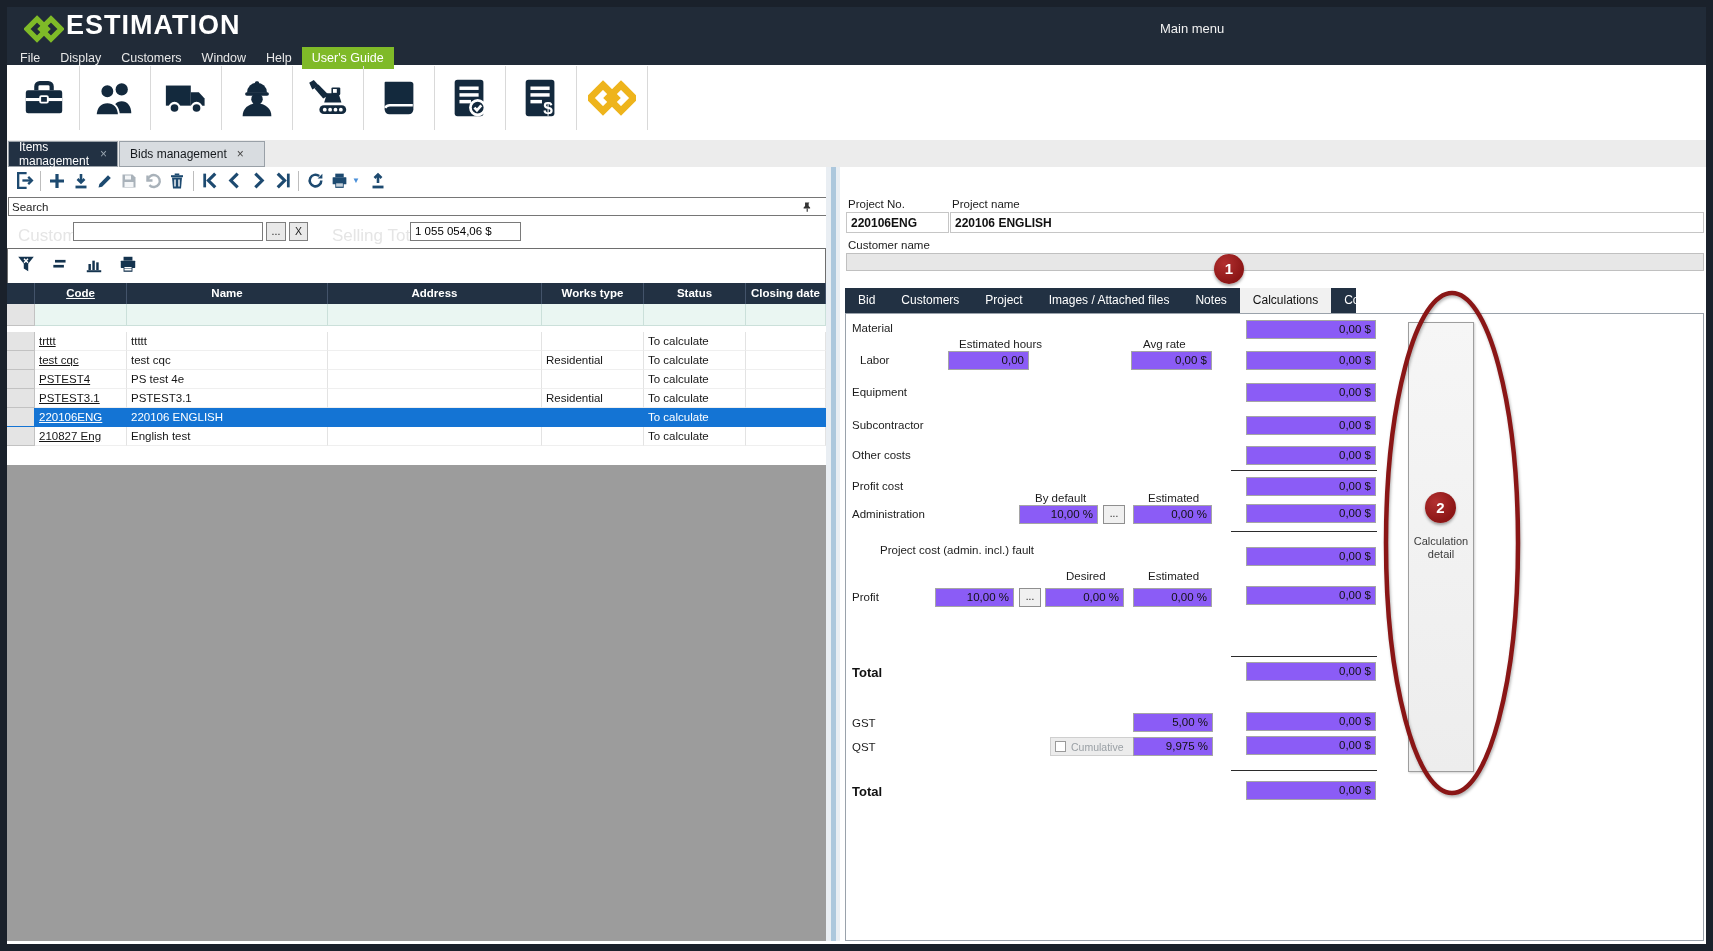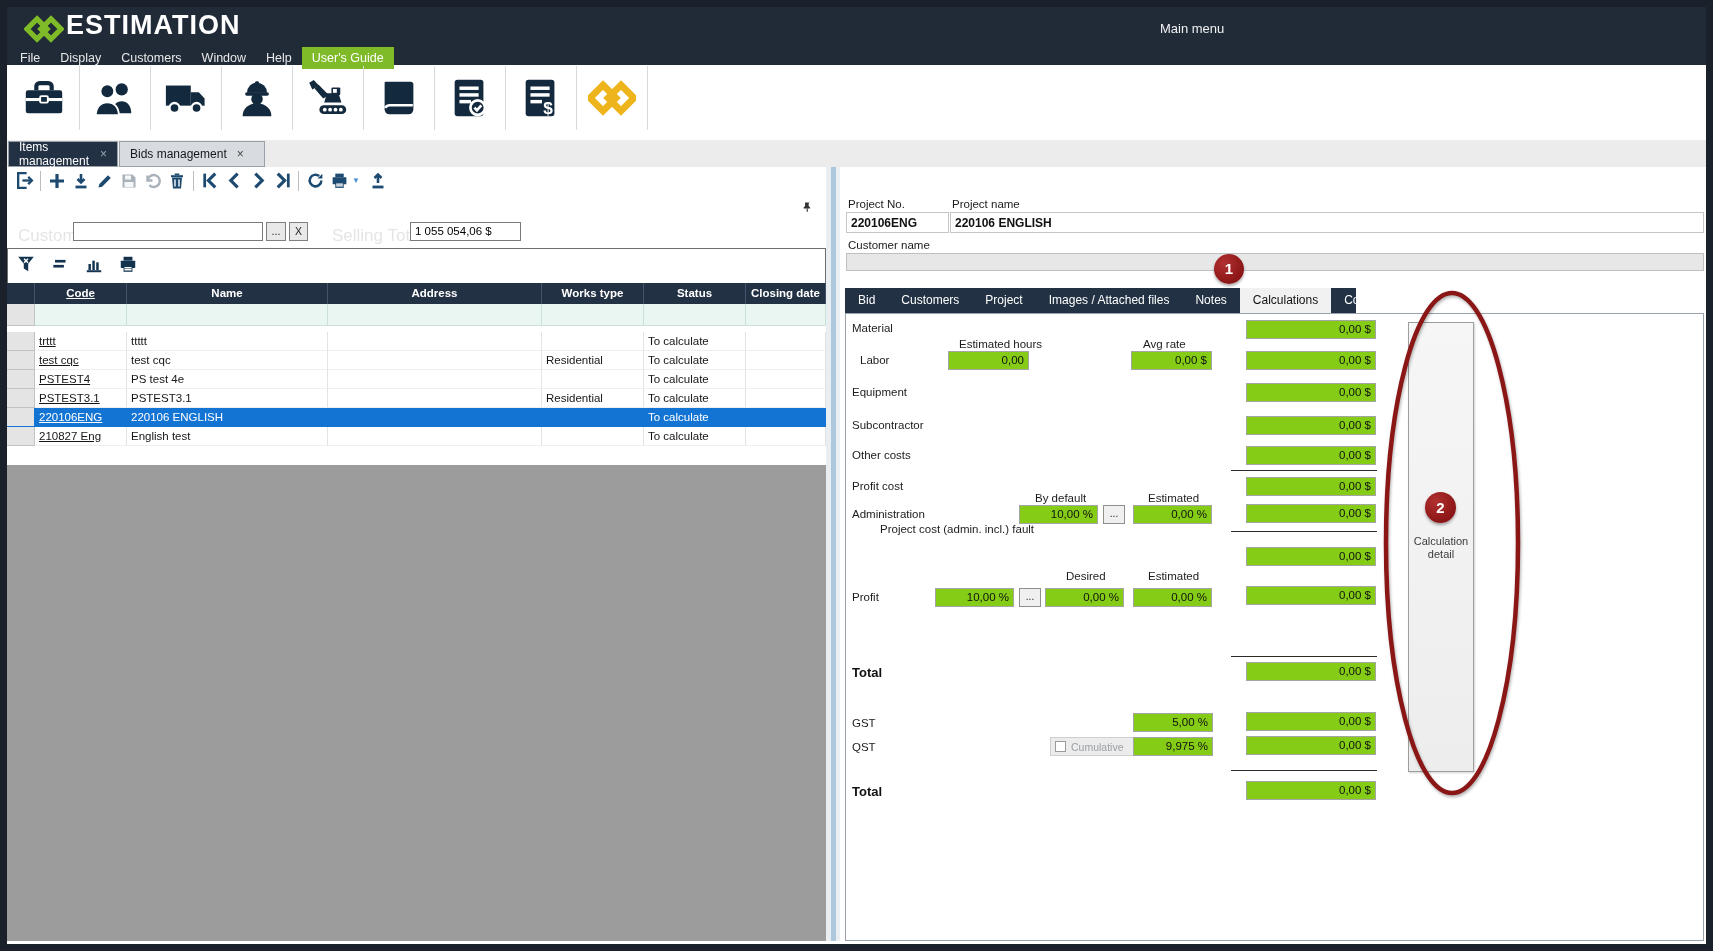--- a/index.html
+++ b/index.html
@@ -53,21 +53,21 @@
   #splitter{position:absolute;left:826px;top:167px;width:14px;height:774px;background:#e9eef3;}
   #splitstripe{position:absolute;left:831px;top:167px;width:5px;height:774px;background:#adc8dd;}
   
   .lbl{position:absolute;font-size:11.5px;color:#1c1c1c;white-space:nowrap;}
   .wfld{position:absolute;box-sizing:border-box;background:#fff;border:1px solid #c6c6c6;font-size:12px;font-weight:bold;color:#111;padding:3px 4px 0 4px;}
   .gfld{position:absolute;box-sizing:border-box;background:#e7e7e7;border:1px solid #c0c0c0;}
   #dtabs{position:absolute;left:845px;top:288px;width:511px;height:25px;background:#223143;display:flex;}
   .dtab{padding:0 13px;line-height:25px;font-size:12px;color:#fff;white-space:nowrap;}
   .dtab.active{background:#f1f1f1;color:#111;}
   #tabcontent{position:absolute;left:845px;top:313px;width:859px;height:628px;border:1px solid #9aa2ab;box-sizing:border-box;background:#fff;}
-  .fld{position:absolute;box-sizing:border-box;height:19px;background:#84cc16;border:1px solid #a5a5a5;font-size:11.5px;line-height:17px;text-align:right;padding-right:4px;color:#111;}
+  .fld{position:absolute;box-sizing:border-box;height:19px;background:#8b5cf6;border:1px solid #a5a5a5;font-size:11.5px;line-height:17px;text-align:right;padding-right:4px;color:#111;}
   .dots{position:absolute;box-sizing:border-box;width:22px;height:19px;background:#f0f0f0;border:1px solid #8f8f8f;font-size:10px;text-align:center;line-height:15px;color:#222;}
   .hline{position:absolute;width:146px;height:0;border-top:1px solid #2b2b2b;}
   .totlbl{position:absolute;font-size:13px;font-weight:bold;color:#111;}
   #cumbox{position:absolute;left:1050px;top:737px;width:84px;height:19px;box-sizing:border-box;background:#ececec;border:1px solid #cfcfcf;}
   #cumcheck{position:absolute;left:4px;top:3px;width:11px;height:11px;background:#fff;border:1px solid #9a9a9a;box-sizing:border-box;}
   #cumlabel{position:absolute;left:20px;top:3px;font-size:10.5px;color:#9aa0a5;}
   
   #calcbtn{position:absolute;left:1408px;top:322px;width:66px;height:450px;background:linear-gradient(#f6f6f6,#ededed);border:1px solid #9e9e9e;box-sizing:border-box;box-shadow:1px 1px 2px rgba(0,0,0,0.18);}
   #calcbtnlabel{position:absolute;left:0;top:212px;width:100%;text-align:center;font-size:11px;line-height:13px;color:#3c3c3c;}
   .badge{position:absolute;border-radius:50%;background:radial-gradient(circle at 35% 32%,#b23030,#8c1616 68%);color:#fff;font-weight:bold;text-align:center;box-shadow:0 2px 3px rgba(0,0,0,.35);font-size:15px;z-index:30;}
@@ -281,20 +281,21 @@
     <span class="ddarrow">▼</span>
     <span class="ti" style="margin-left:6px;">
         <svg width="18" height="18" viewBox="0 0 18 18" stroke="currentColor" fill="none">
           <path d="M9 11V3" stroke-width="2.6"></path>
           <path d="M5.5 6 9 2.5 12.5 6" stroke-width="2.6"></path>
           <path d="M3.5 15h11" stroke-width="2.8"></path>
         </svg>
       </span>
   </div>
 
+  <input id="searchbox" placeholder="Search" style="">
   <span id="pinicon" class="abs"><svg width="13" height="13" viewBox="0 0 18 18" fill="currentColor">
         <path d="M7 2h6l-1 1.5V7l2 2v1.5H5V9l2-2V3.5z"></path>
         <path d="M10 10.5V15" stroke="currentColor" stroke-width="1.6"></path>
       </svg></span>
   <div class="lbl12" style="left:18px;top:226px;">Customer</div>
   <input class="inbox" style="left: 73px; top: 222px; width: 190px; height: 19px;">
   <div class="btn-sm" style="left:266px;top:222px;width:20px;height:19px;line-height:16px;">...</div>
   <div class="btn-sm" style="left:289px;top:222px;width:19px;height:19px;line-height:17px;">X</div>
   <div class="lbl12" style="left:332px;top:226px;">Selling Total</div>
   <div class="inbox" style="left:410px;top:222px;width:111px;height:19px;line-height:17px;padding-left:4px;">1 055 054,06 $</div>
@@ -440,21 +441,21 @@
   <div class="lbl" style="left:852px;top:480px;">Profit cost</div>
   <div class="fld" style="left:1246px;top:477px;width:130px;">0,00 $</div>
   <div class="lbl" style="left:1035px;top:492px;">By default</div>
   <div class="lbl" style="left:1148px;top:492px;">Estimated</div>
   <div class="lbl" style="left:852px;top:508px;">Administration</div>
   <div class="fld" style="left:1019px;top:505px;width:79px;">10,00 %</div>
   <div class="dots" style="left:1103px;top:505px;">...</div>
   <div class="fld" style="left:1133px;top:505px;width:79px;">0,00 %</div>
   <div class="fld" style="left:1246px;top:504px;width:130px;">0,00 $</div>
   <div class="hline" style="left:1231px;top:531px;"></div>
-  <div class="lbl" style="left:852px;top:523px;padding-left:28px;">Project cost (admin. incl.) fault</div>
+  <div class="lbl" style="left:852px;top:544px;padding-left:28px;">Project cost (admin. incl.) fault</div>
   <div class="fld" style="left:1246px;top:547px;width:130px;">0,00 $</div>
   <div class="lbl" style="left:1066px;top:570px;">Desired</div>
   <div class="lbl" style="left:1148px;top:570px;">Estimated</div>
   <div class="lbl" style="left:852px;top:591px;">Profit</div>
   <div class="fld" style="left:935px;top:588px;width:79px;">10,00 %</div>
   <div class="dots" style="left:1019px;top:588px;">...</div>
   <div class="fld" style="left:1045px;top:588px;width:79px;">0,00 %</div>
   <div class="fld" style="left:1133px;top:588px;width:79px;">0,00 %</div>
   <div class="fld" style="left:1246px;top:586px;width:130px;">0,00 $</div>
   <div class="hline" style="left:1231px;top:656px;"></div>

